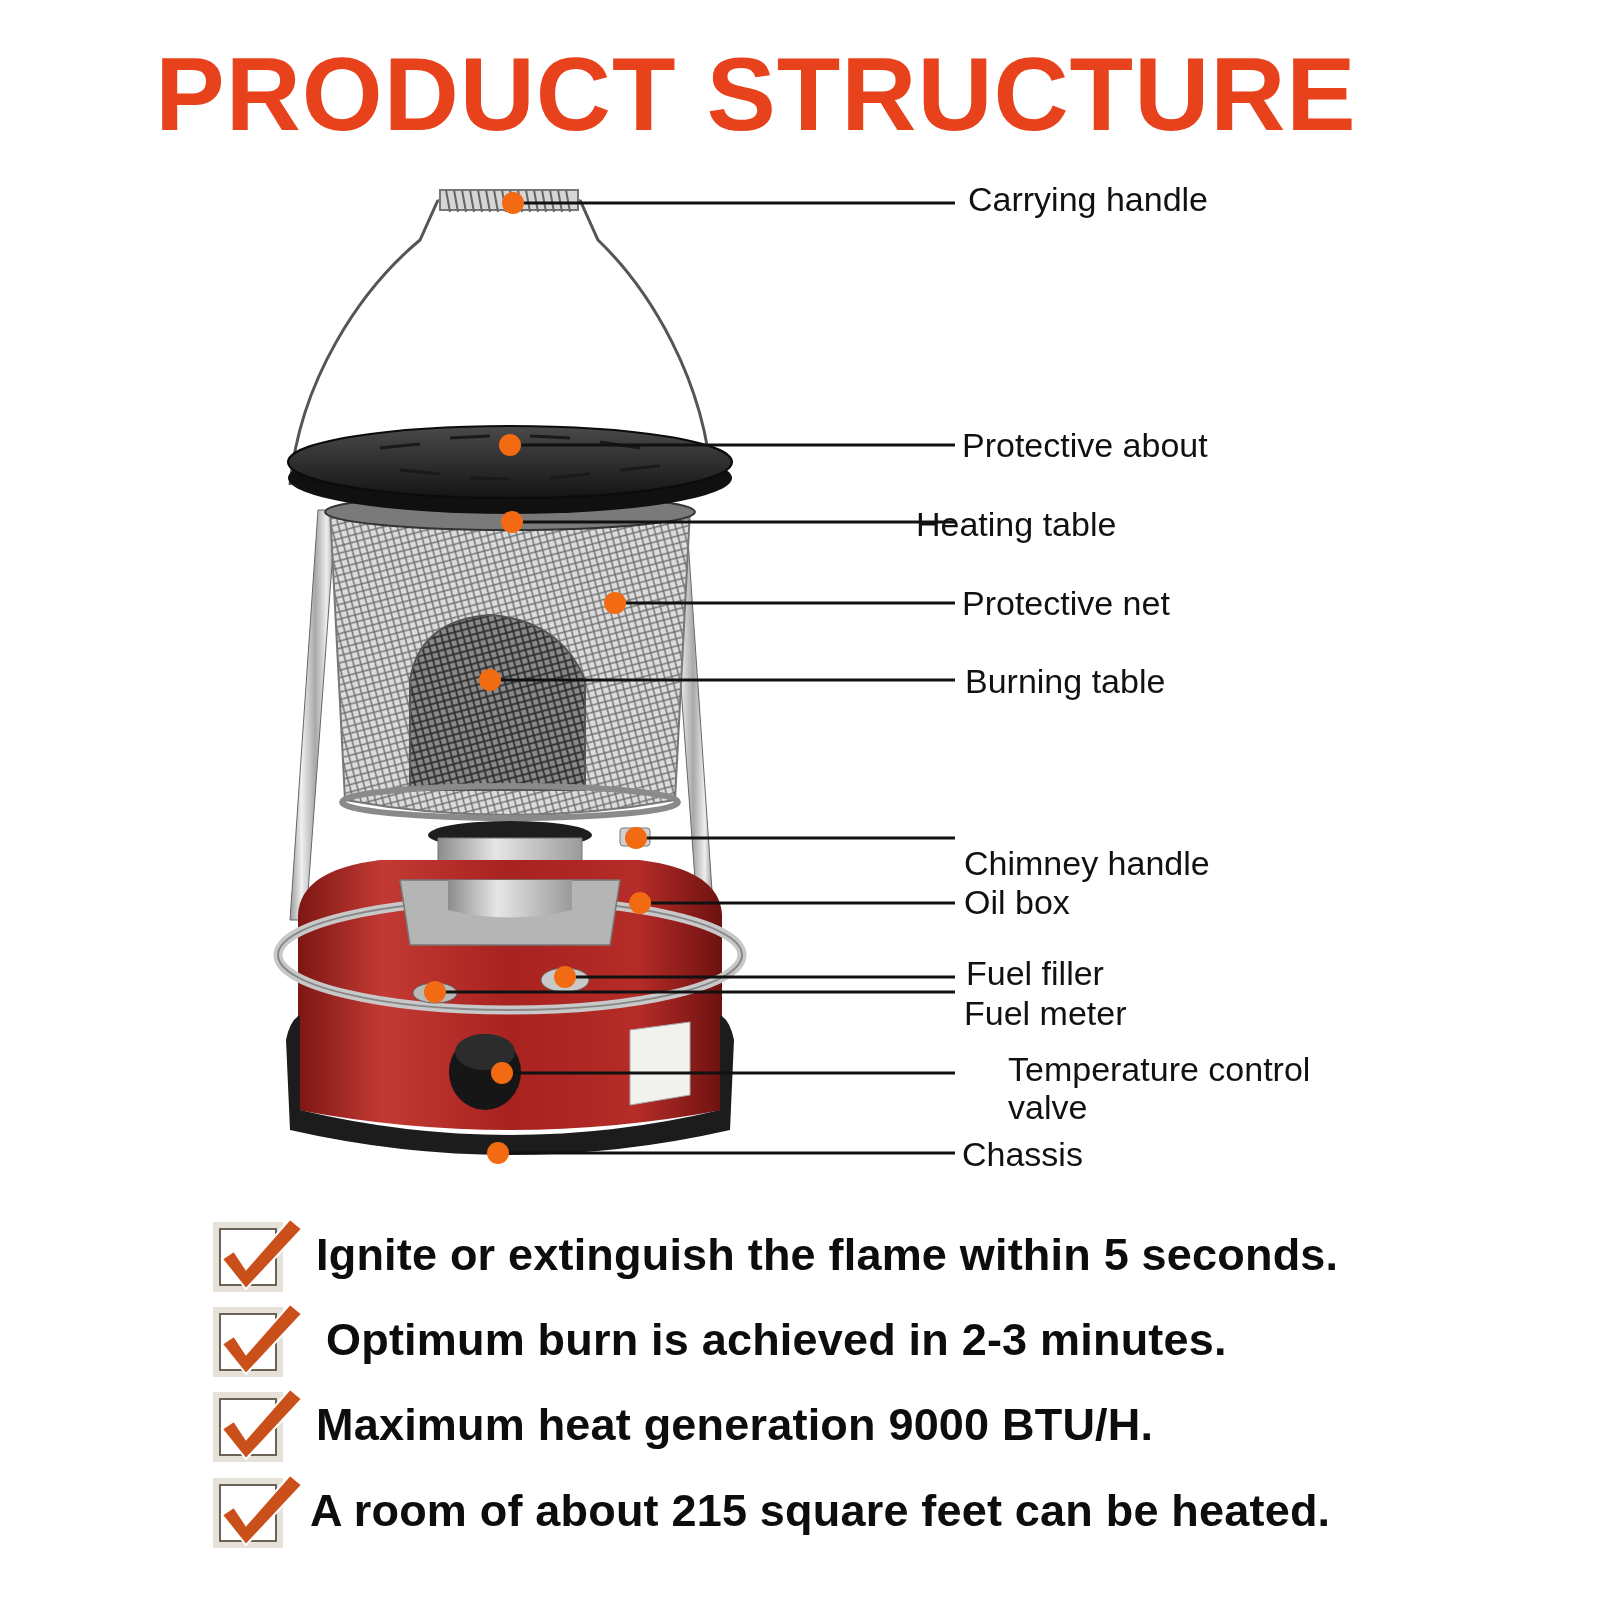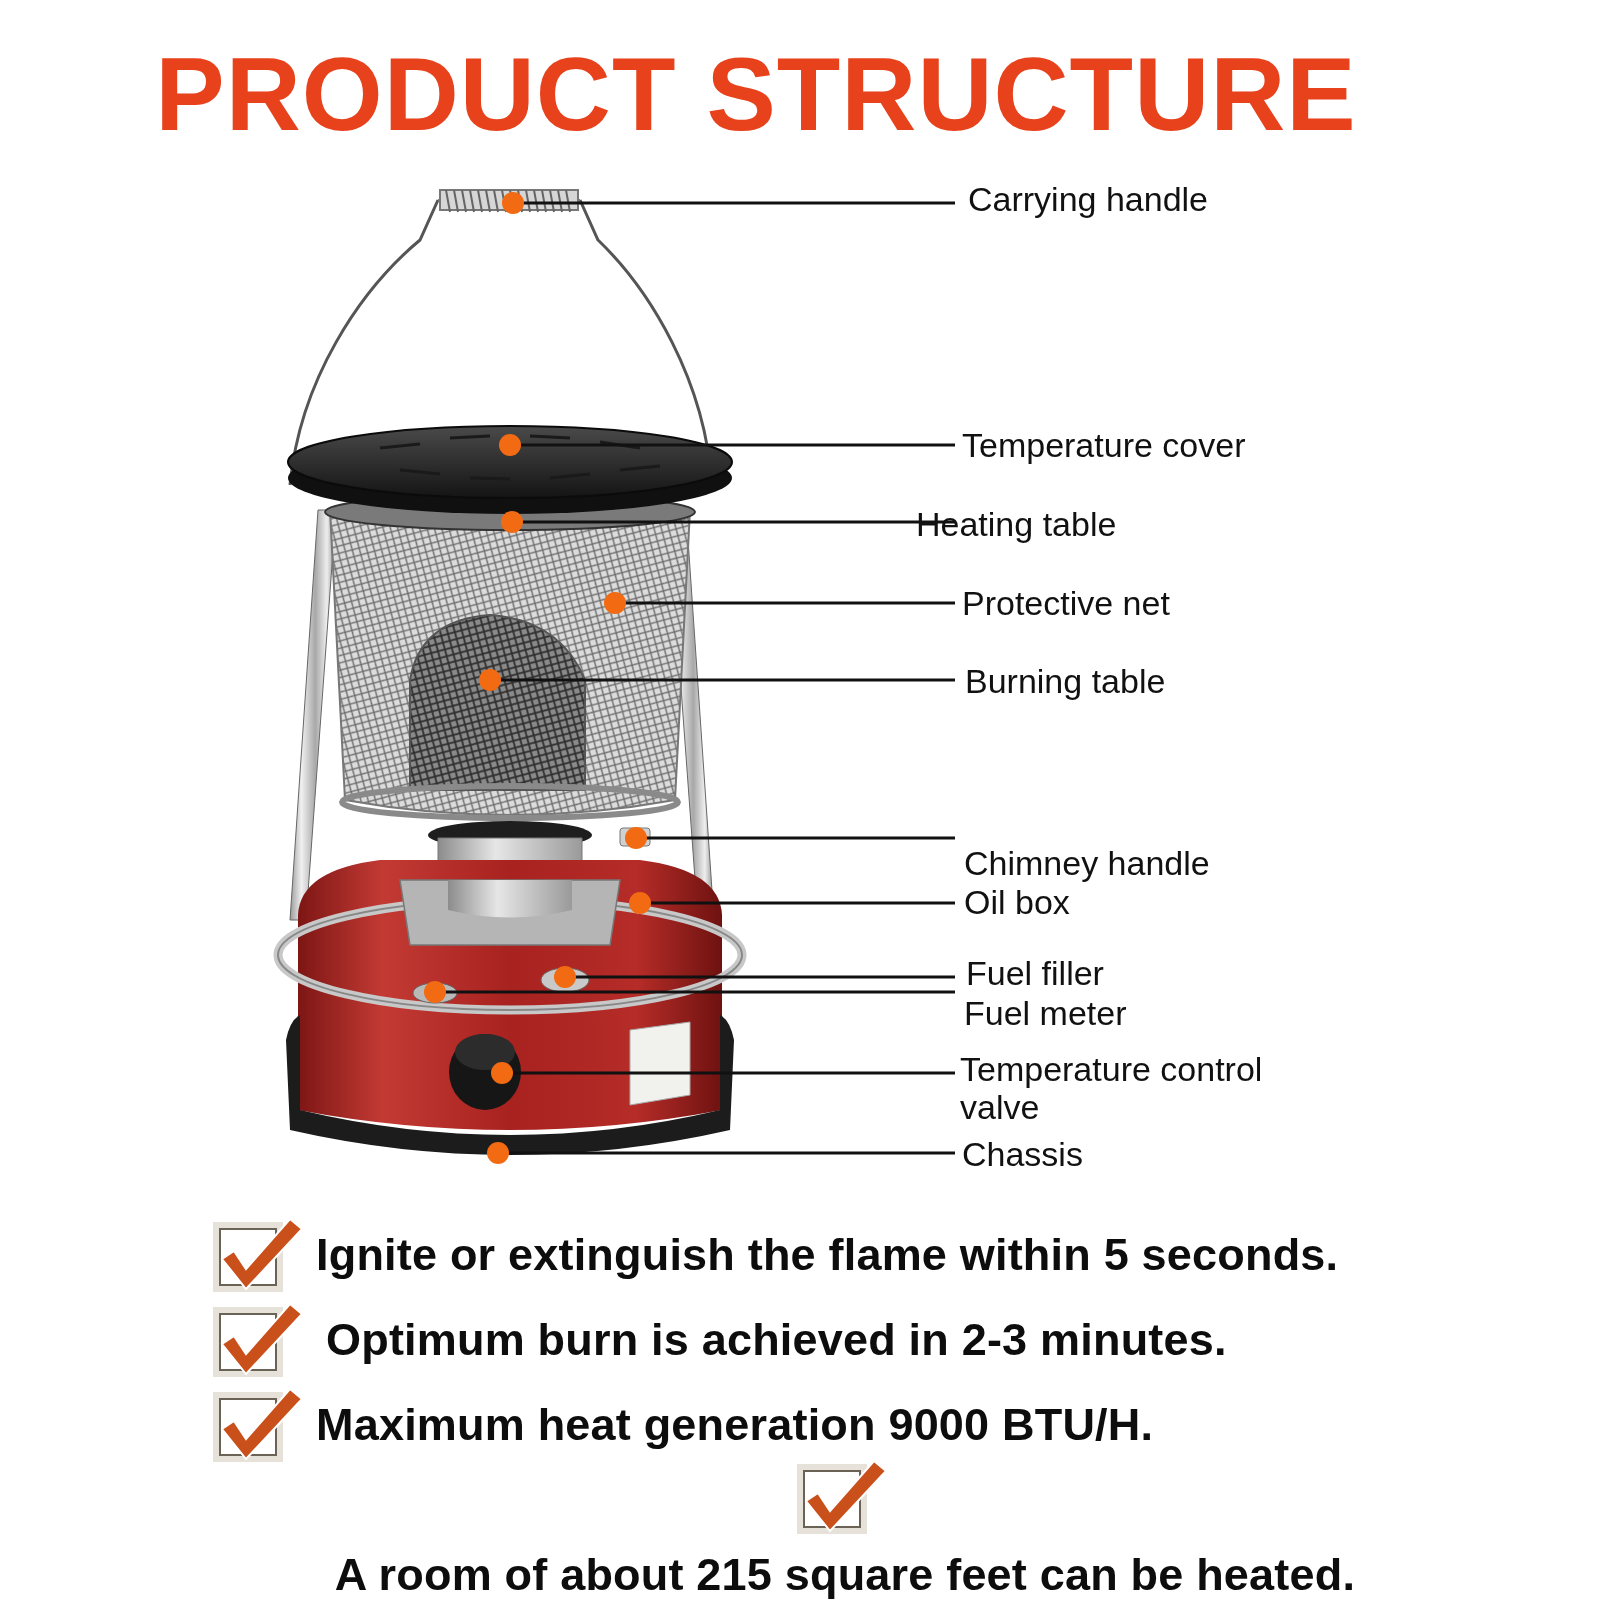--- a/index.html
+++ b/index.html
@@ -12,21 +12,21 @@
     color: #e8421d; line-height: 1;
   }
 
   .stage { position: absolute; left: 0; top: 0; width: 1600px; height: 1200px; }
   .stage svg { position: absolute; left: 0; top: 0; }
 
   .callout-label {
     position: absolute; font-weight: normal; font-size: 34px; color: #111;
     line-height: 1.12; white-space: nowrap;
   }
-  .callout-label.multi { white-space: normal; width: 380px; }
+  .callout-label.multi { white-space: normal; width: 380px; margin-left: 48px; }
 
   .features { position: absolute; left: 212px; top: 1215px; width: 1260px; }
   .feature {
     position: absolute; left: 0; height: 80px; width: 1260px;
     display: flex; align-items: center;
   }
   .check {
     width: 92px; height: 80px; position: relative; flex: 0 0 92px;
   }
   .check svg { position: absolute; left: 0; top: 0; }
@@ -163,21 +163,21 @@
       <circle cx="636" cy="838" r="11"></circle>
       <circle cx="640" cy="903" r="11"></circle>
       <circle cx="565" cy="977" r="11"></circle>
       <circle cx="435" cy="992" r="11"></circle>
       <circle cx="502" cy="1073" r="11"></circle>
       <circle cx="498" cy="1153" r="11"></circle>
     </g>
   </svg>
 
   <div class="callout-label" style="left:968px; top:180px;">Carrying handle</div>
-  <div class="callout-label" style="left:962px; top:426px;">Temperature cover</div>
+  <div class="callout-label" style="left:962px; top:426px;">Protective about</div>
   <div class="callout-label" style="left:916px; top:505px;">Heating table</div>
   <div class="callout-label" style="left:962px; top:584px;">Protective net</div>
   <div class="callout-label" style="left:965px; top:662px;">Burning table</div>
   <div class="callout-label" style="left:964px; top:844px;text-align:center;">Chimney handle</div>
   <div class="callout-label" style="left:964px; top:883px;">Oil box</div>
   <div class="callout-label" style="left:966px; top:954px;">Fuel filler</div>
   <div class="callout-label" style="left:964px; top:994px;">Fuel meter</div>
   <div class="callout-label multi" style="left:960px; top:1050px;">Temperature control valve</div>
   <div class="callout-label" style="left:962px; top:1135px;">Chassis</div>
 </div>
@@ -206,21 +206,21 @@
   <div class="feature" style="top:170px;">
     <div class="check">
       <svg width="92" height="80" viewBox="0 0 92 80">
         <rect x="4" y="10" width="64" height="64" fill="#fff" stroke="#e6e2da" stroke-width="6"></rect>
         <rect x="8" y="14" width="56" height="56" fill="#fff" stroke="#6a6255" stroke-width="2"></rect>
         <path d="M10 44 L 22 36 L 34 54 L 78 4 L 90 14 L 34 74 Z" fill="#c9501a" stroke="#fff" stroke-width="2"></path>
       </svg>
     </div>
     <div class="feature-text" style="margin-left:12px;">Maximum heat generation 9000 BTU/H.</div>
   </div>
-  <div class="feature" style="top:242px;flex-direction:column;">
+  <div class="feature" style="top:256px;">
     <div class="check">
       <svg width="92" height="80" viewBox="0 0 92 80">
         <rect x="4" y="10" width="64" height="64" fill="#fff" stroke="#e6e2da" stroke-width="6"></rect>
         <rect x="8" y="14" width="56" height="56" fill="#fff" stroke="#6a6255" stroke-width="2"></rect>
         <path d="M10 44 L 22 36 L 34 54 L 78 4 L 90 14 L 34 74 Z" fill="#c9501a" stroke="#fff" stroke-width="2"></path>
       </svg>
     </div>
     <div class="feature-text" style="margin-left:6px;">A room of about 215 square feet can be heated.</div>
   </div>
 </div>

